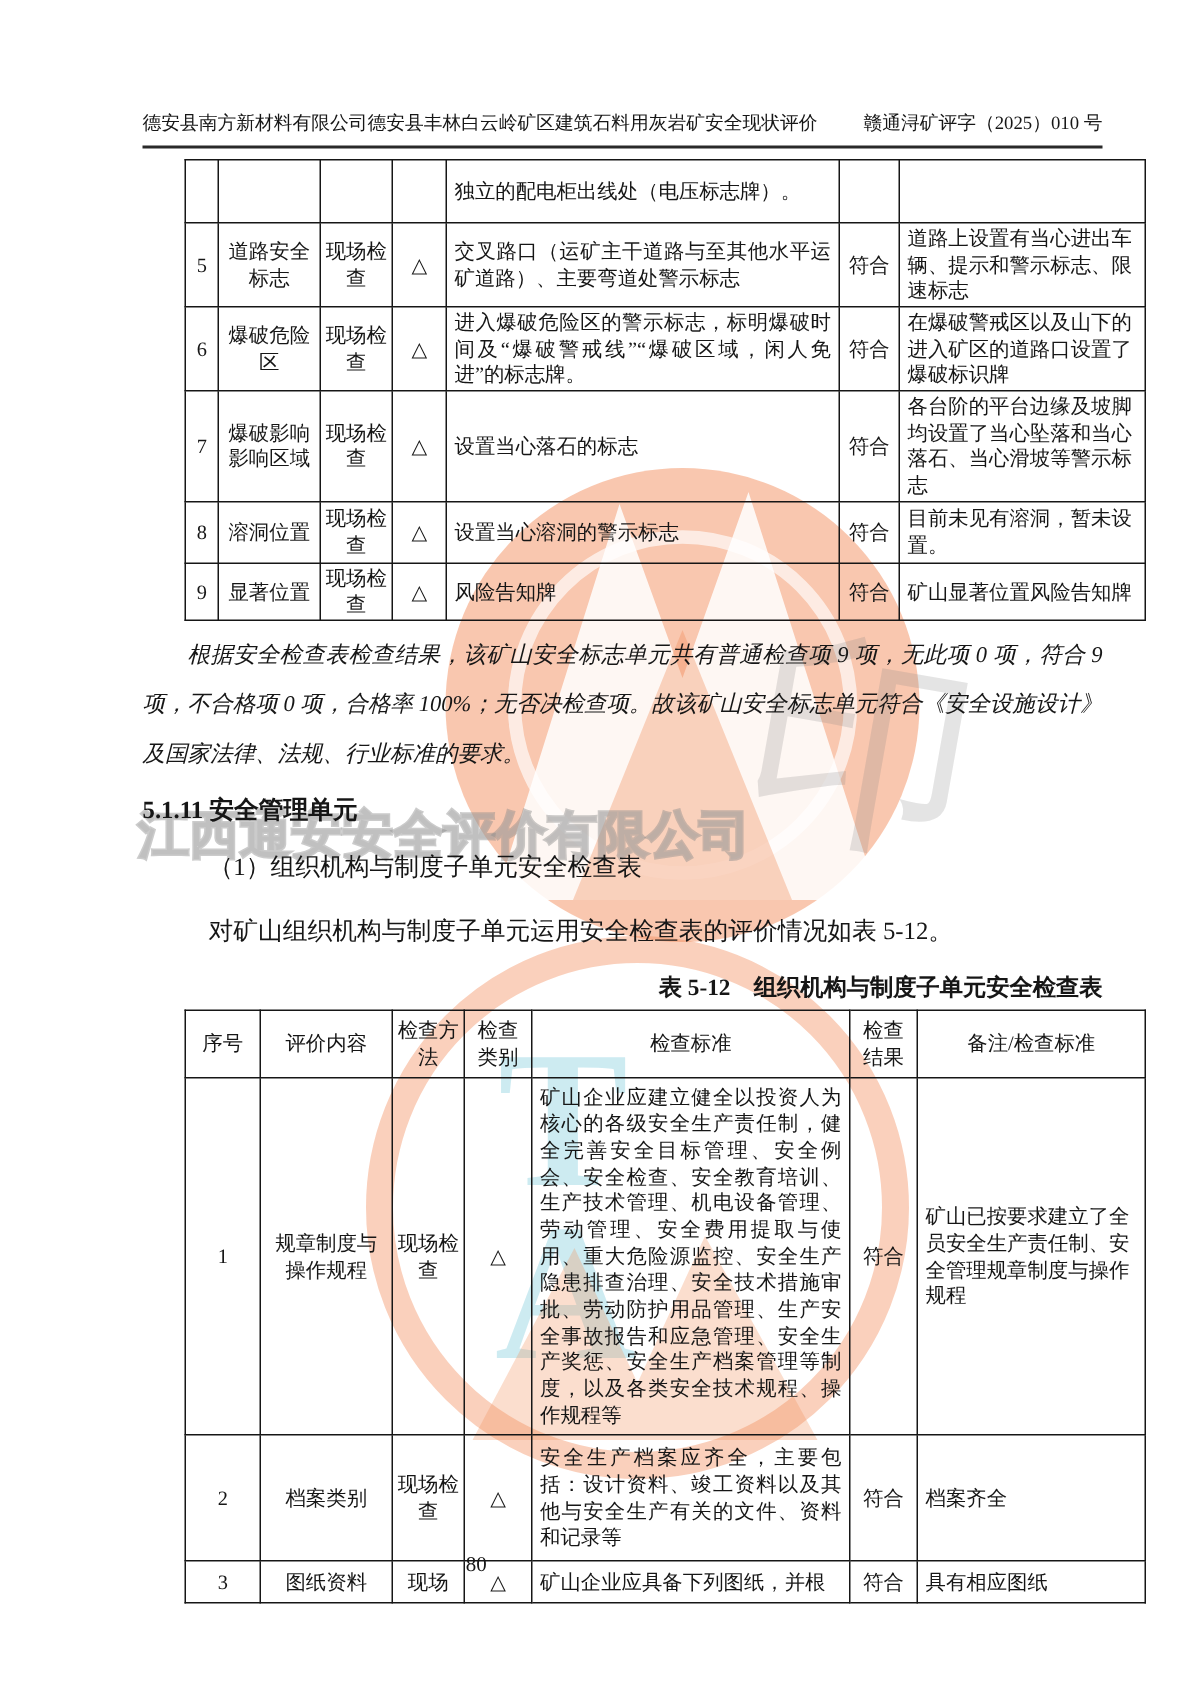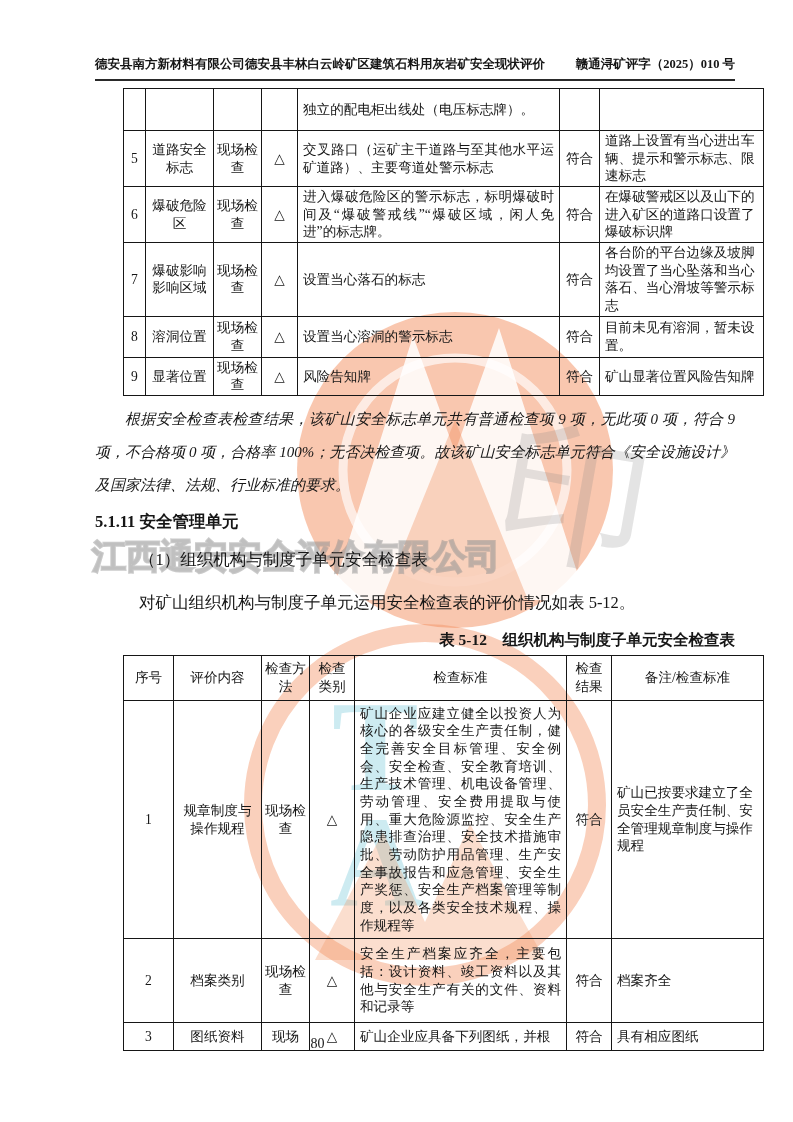--- a/index.html
+++ b/index.html
@@ -10,22 +10,22 @@
   .wm-layer{position:absolute;inset:0;z-index:1;pointer-events:none;}
   .wm-company{
     position:absolute;left:92px;top:534px;white-space:nowrap;
     font-size:34px;letter-spacing:0px;font-weight:bold;
     color:rgba(185,185,185,0.28);
     -webkit-text-stroke:2px rgba(140,140,140,0.45);
   }
   .content{position:absolute;left:95px;top:0;width:640px;z-index:2;}
   .doc-header{
     display:flex;justify-content:space-between;align-items:flex-end;
-    padding-top:56px;padding-bottom:6px;border-bottom:2px solid #2a2a2a;
-    font-size:12.5px;font-weight:bold;
+    padding-top:74px;padding-bottom:6px;border-bottom:2px solid #2a2a2a;
+    font-size:12.5px;font-weight:normal;
   }
   table{border-collapse:collapse;width:640px;table-layout:fixed;margin-left:28px;}
   td{border:1px solid #161616;font-size:13.6px;line-height:1.3;padding:1px 3px;
      vertical-align:middle;text-align:center;overflow:hidden;}
   td.std,td.note{text-align:left;padding:1px 5px;}
   td.std{text-align:justify;}
   .t1{margin-top:7px;}
   .para{font-size:15px;line-height:33px;text-indent:2em;text-align:justify;margin:7px 0 0 0;font-style:italic;}
   .h311{font-family:Liberation Serif, serif;font-size:16.5px;font-weight:bold;margin:9px 0 2px 0;}
   .subline{font-size:16.5px;line-height:32px;text-indent:2em;margin:11px;}

